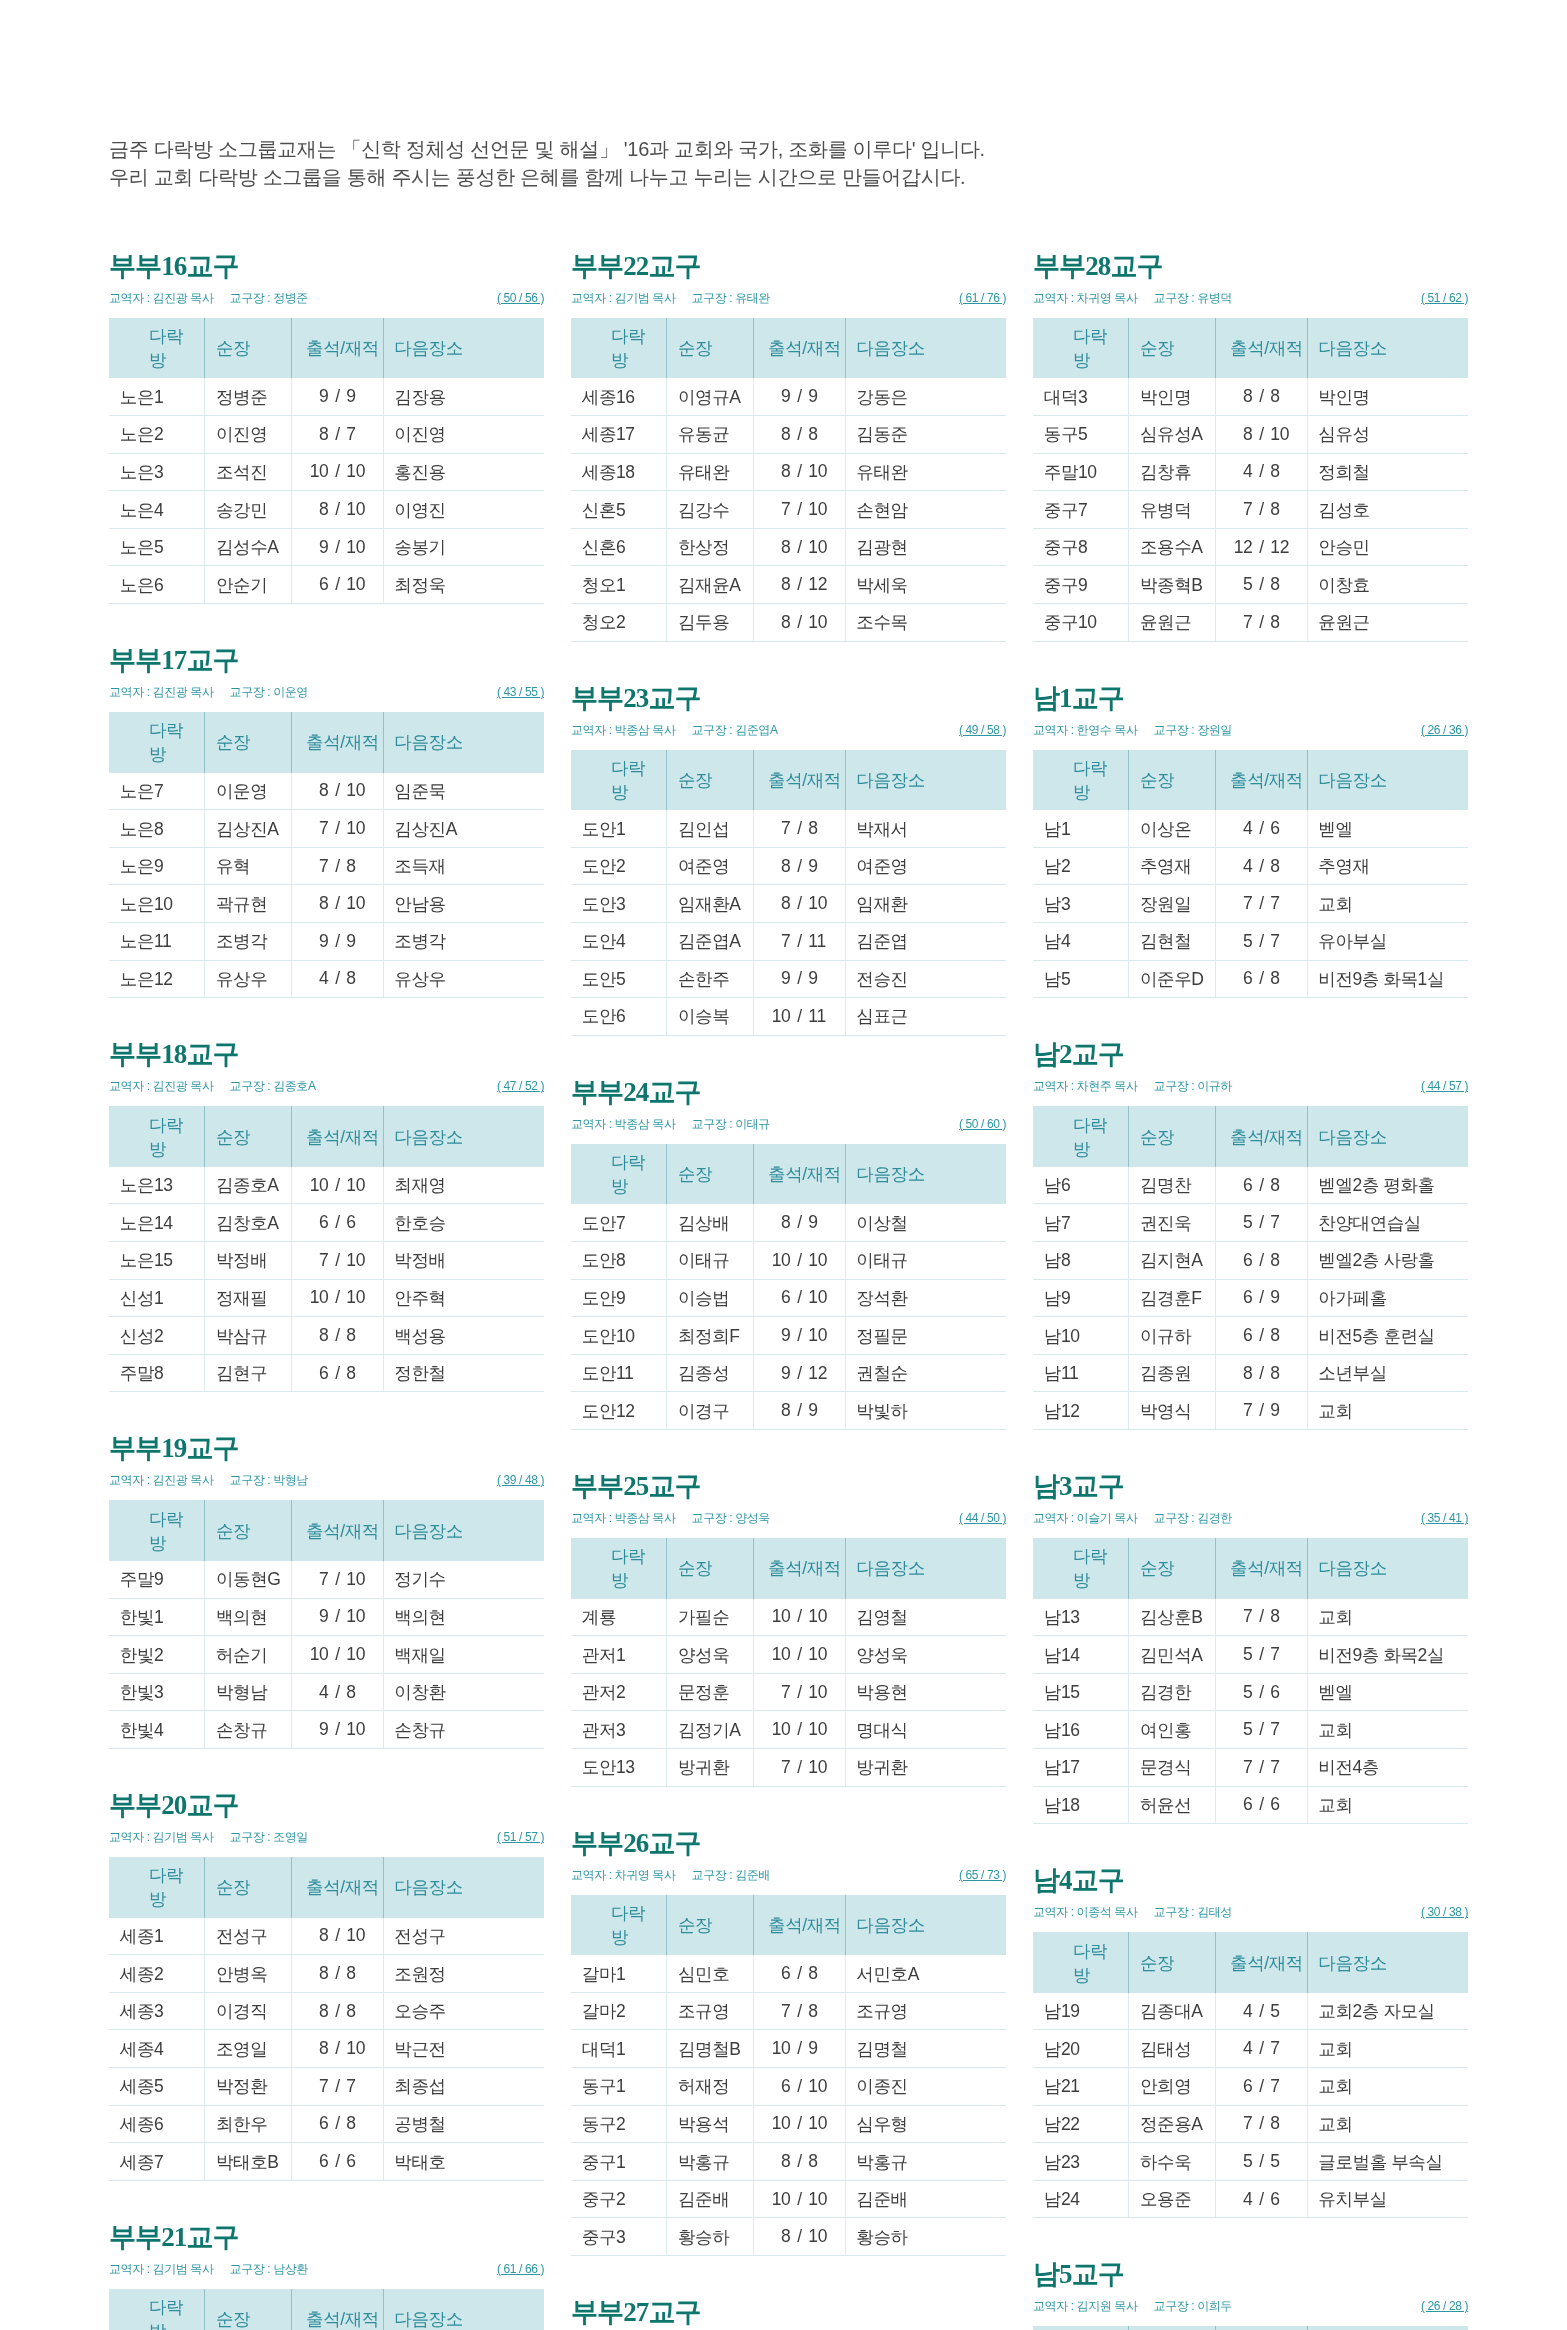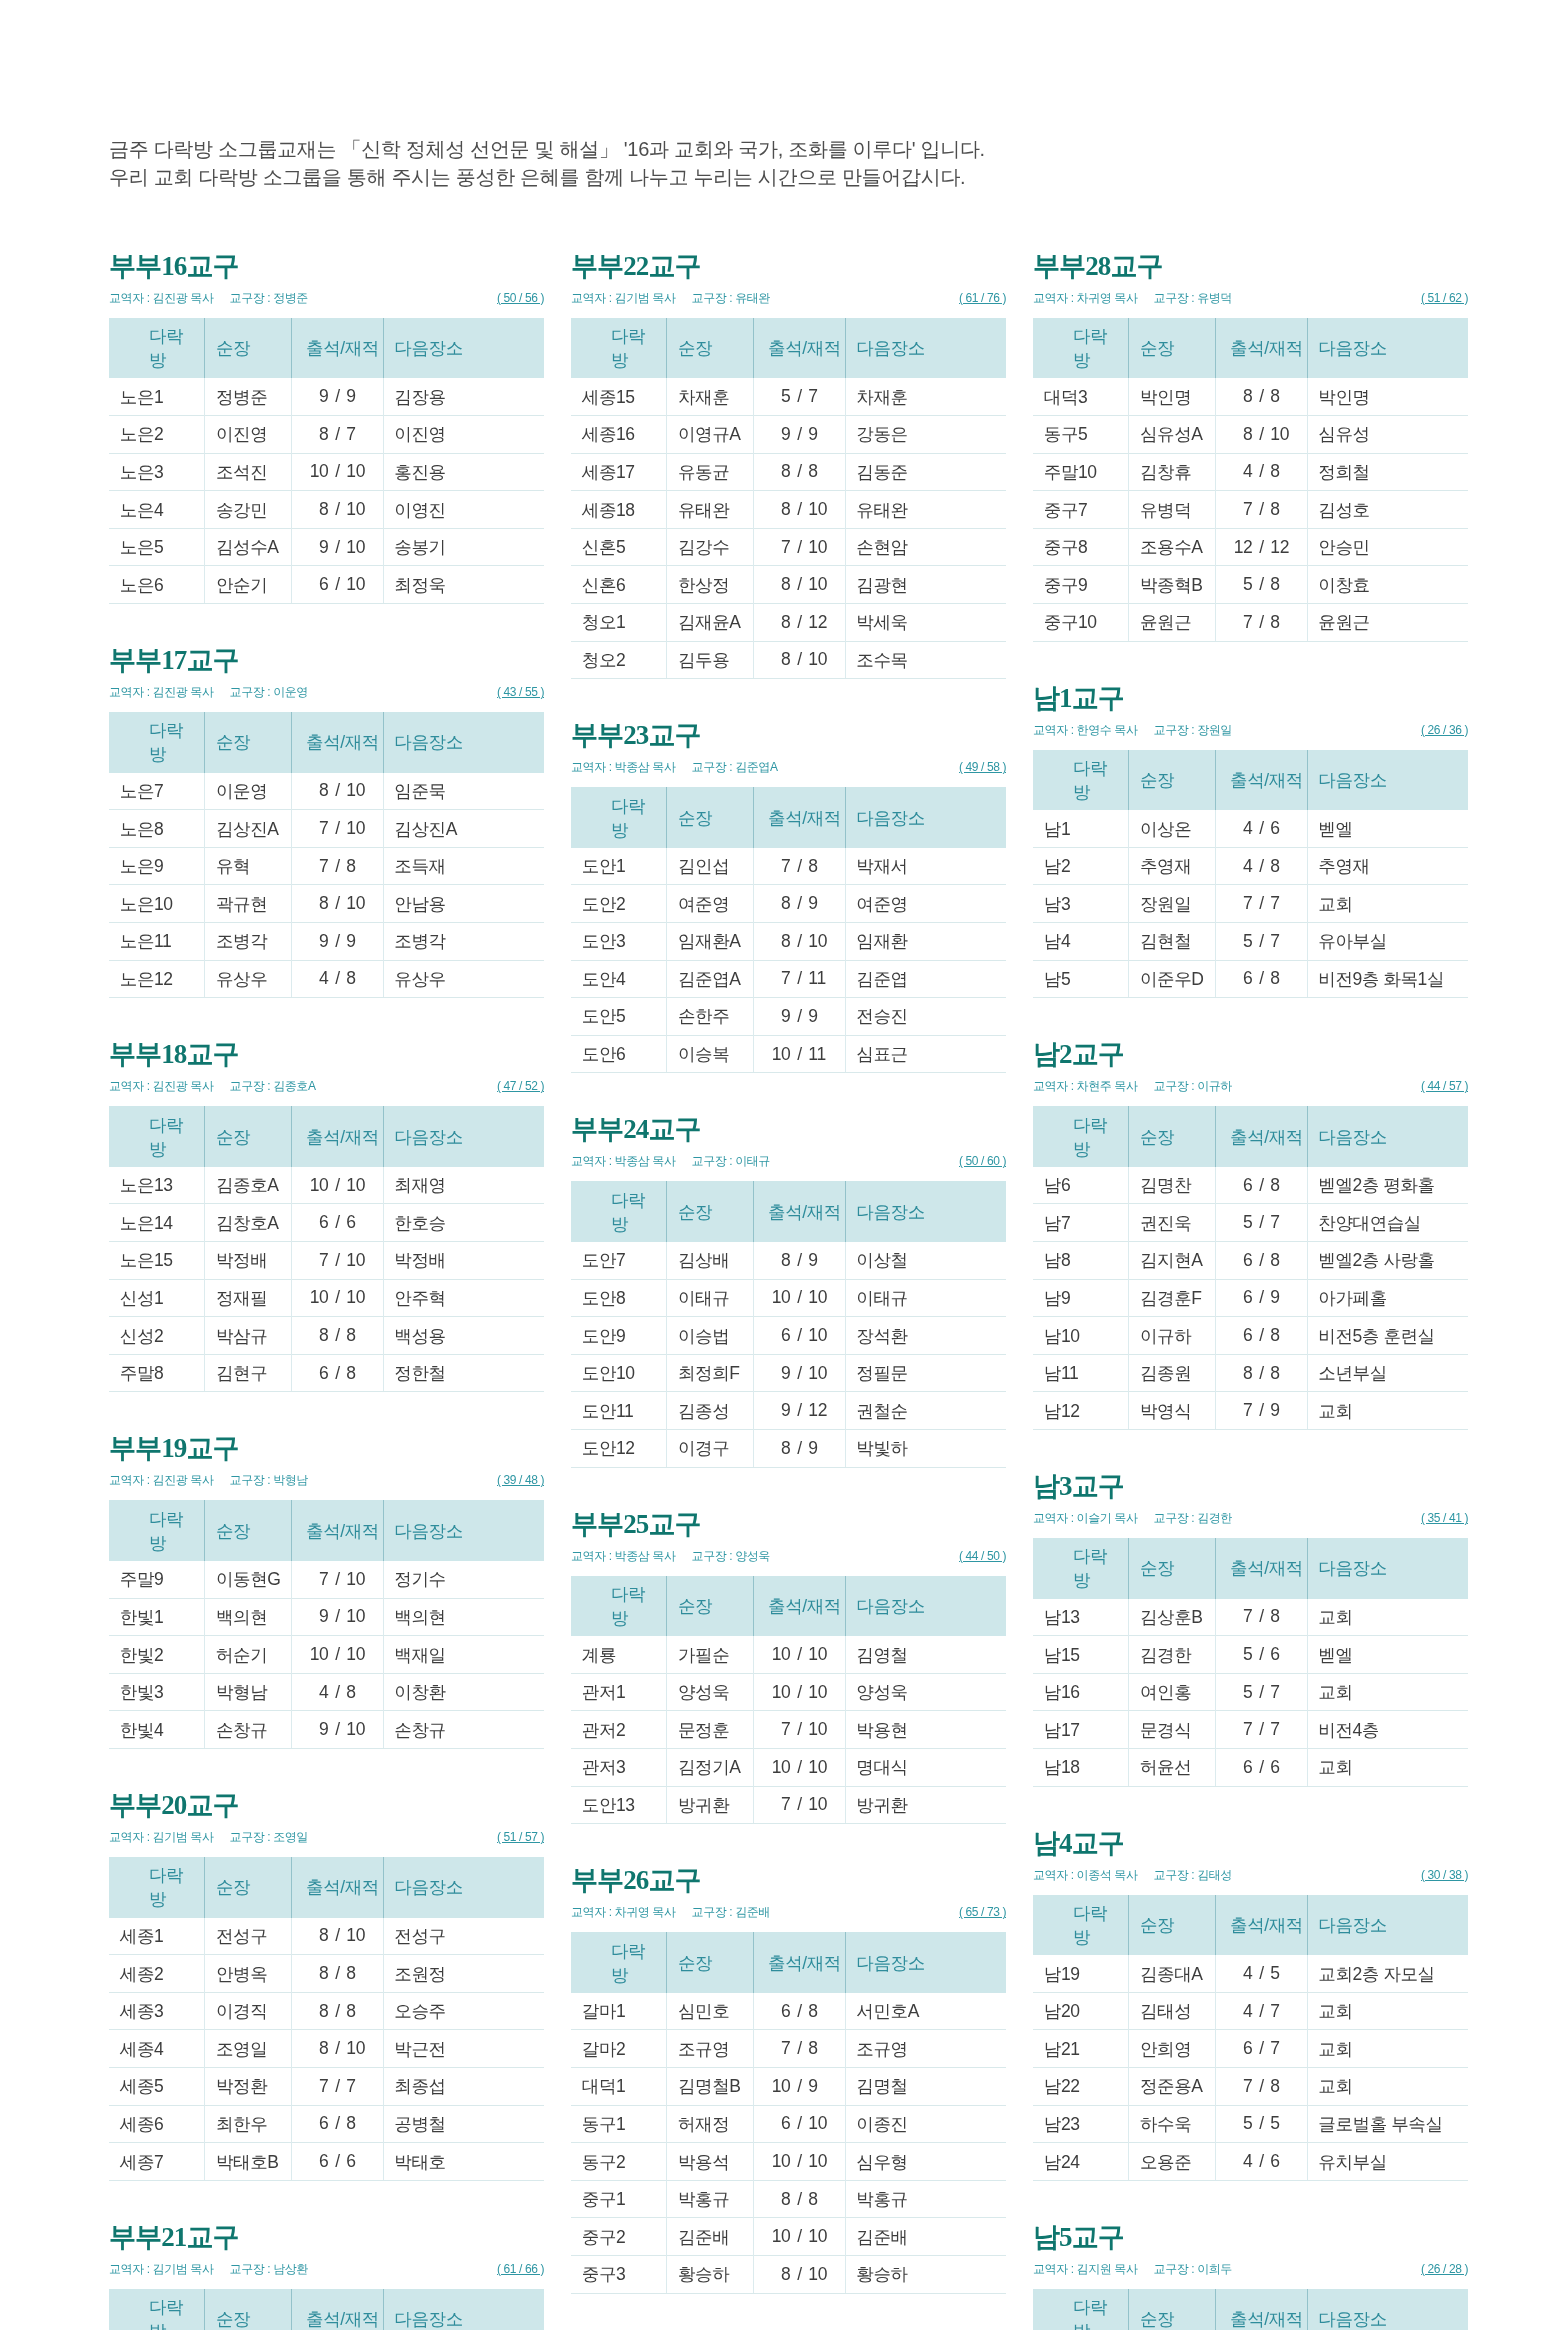--- a/index.html
+++ b/index.html
@@ -436,26 +436,20 @@
       <thead>
         <tr>
                 <th data-idx="0">다락방</th>
                 <th data-idx="1">순장</th>
                 <th data-idx="2">출석/재적</th>
                 <th data-idx="3">다음장소</th>
               </tr>
       </thead>
       <tbody>
               <tr>
-                <td>세종15</td>
-                <td>차재훈</td>
-                <td class="att"><span class="num-l">5</span><span class="sl">/</span><span class="num-r">7</span></td>
-                <td>차재훈</td>
-              </tr>
-              <tr>
                 <td>세종16</td>
                 <td>이영규A</td>
                 <td class="att"><span class="num-l">9</span><span class="sl">/</span><span class="num-r">9</span></td>
                 <td>강동은</td>
               </tr>
               <tr>
                 <td>세종17</td>
                 <td>유동균</td>
                 <td class="att"><span class="num-l">8</span><span class="sl">/</span><span class="num-r">8</span></td>
                 <td>김동준</td>
@@ -985,20 +979,26 @@
               </tr>
       </thead>
       <tbody>
               <tr>
                 <td>남13</td>
                 <td>김상훈B</td>
                 <td class="att"><span class="num-l">7</span><span class="sl">/</span><span class="num-r">8</span></td>
                 <td>교회</td>
               </tr>
               <tr>
+                <td>남14</td>
+                <td>김민석A</td>
+                <td class="att"><span class="num-l">5</span><span class="sl">/</span><span class="num-r">7</span></td>
+                <td>비전9층 화목2실</td>
+              </tr>
+              <tr>
                 <td>남15</td>
                 <td>김경한</td>
                 <td class="att"><span class="num-l">5</span><span class="sl">/</span><span class="num-r">6</span></td>
                 <td>벧엘</td>
               </tr>
               <tr>
                 <td>남16</td>
                 <td>여인홍</td>
                 <td class="att"><span class="num-l">5</span><span class="sl">/</span><span class="num-r">7</span></td>
                 <td>교회</td>

